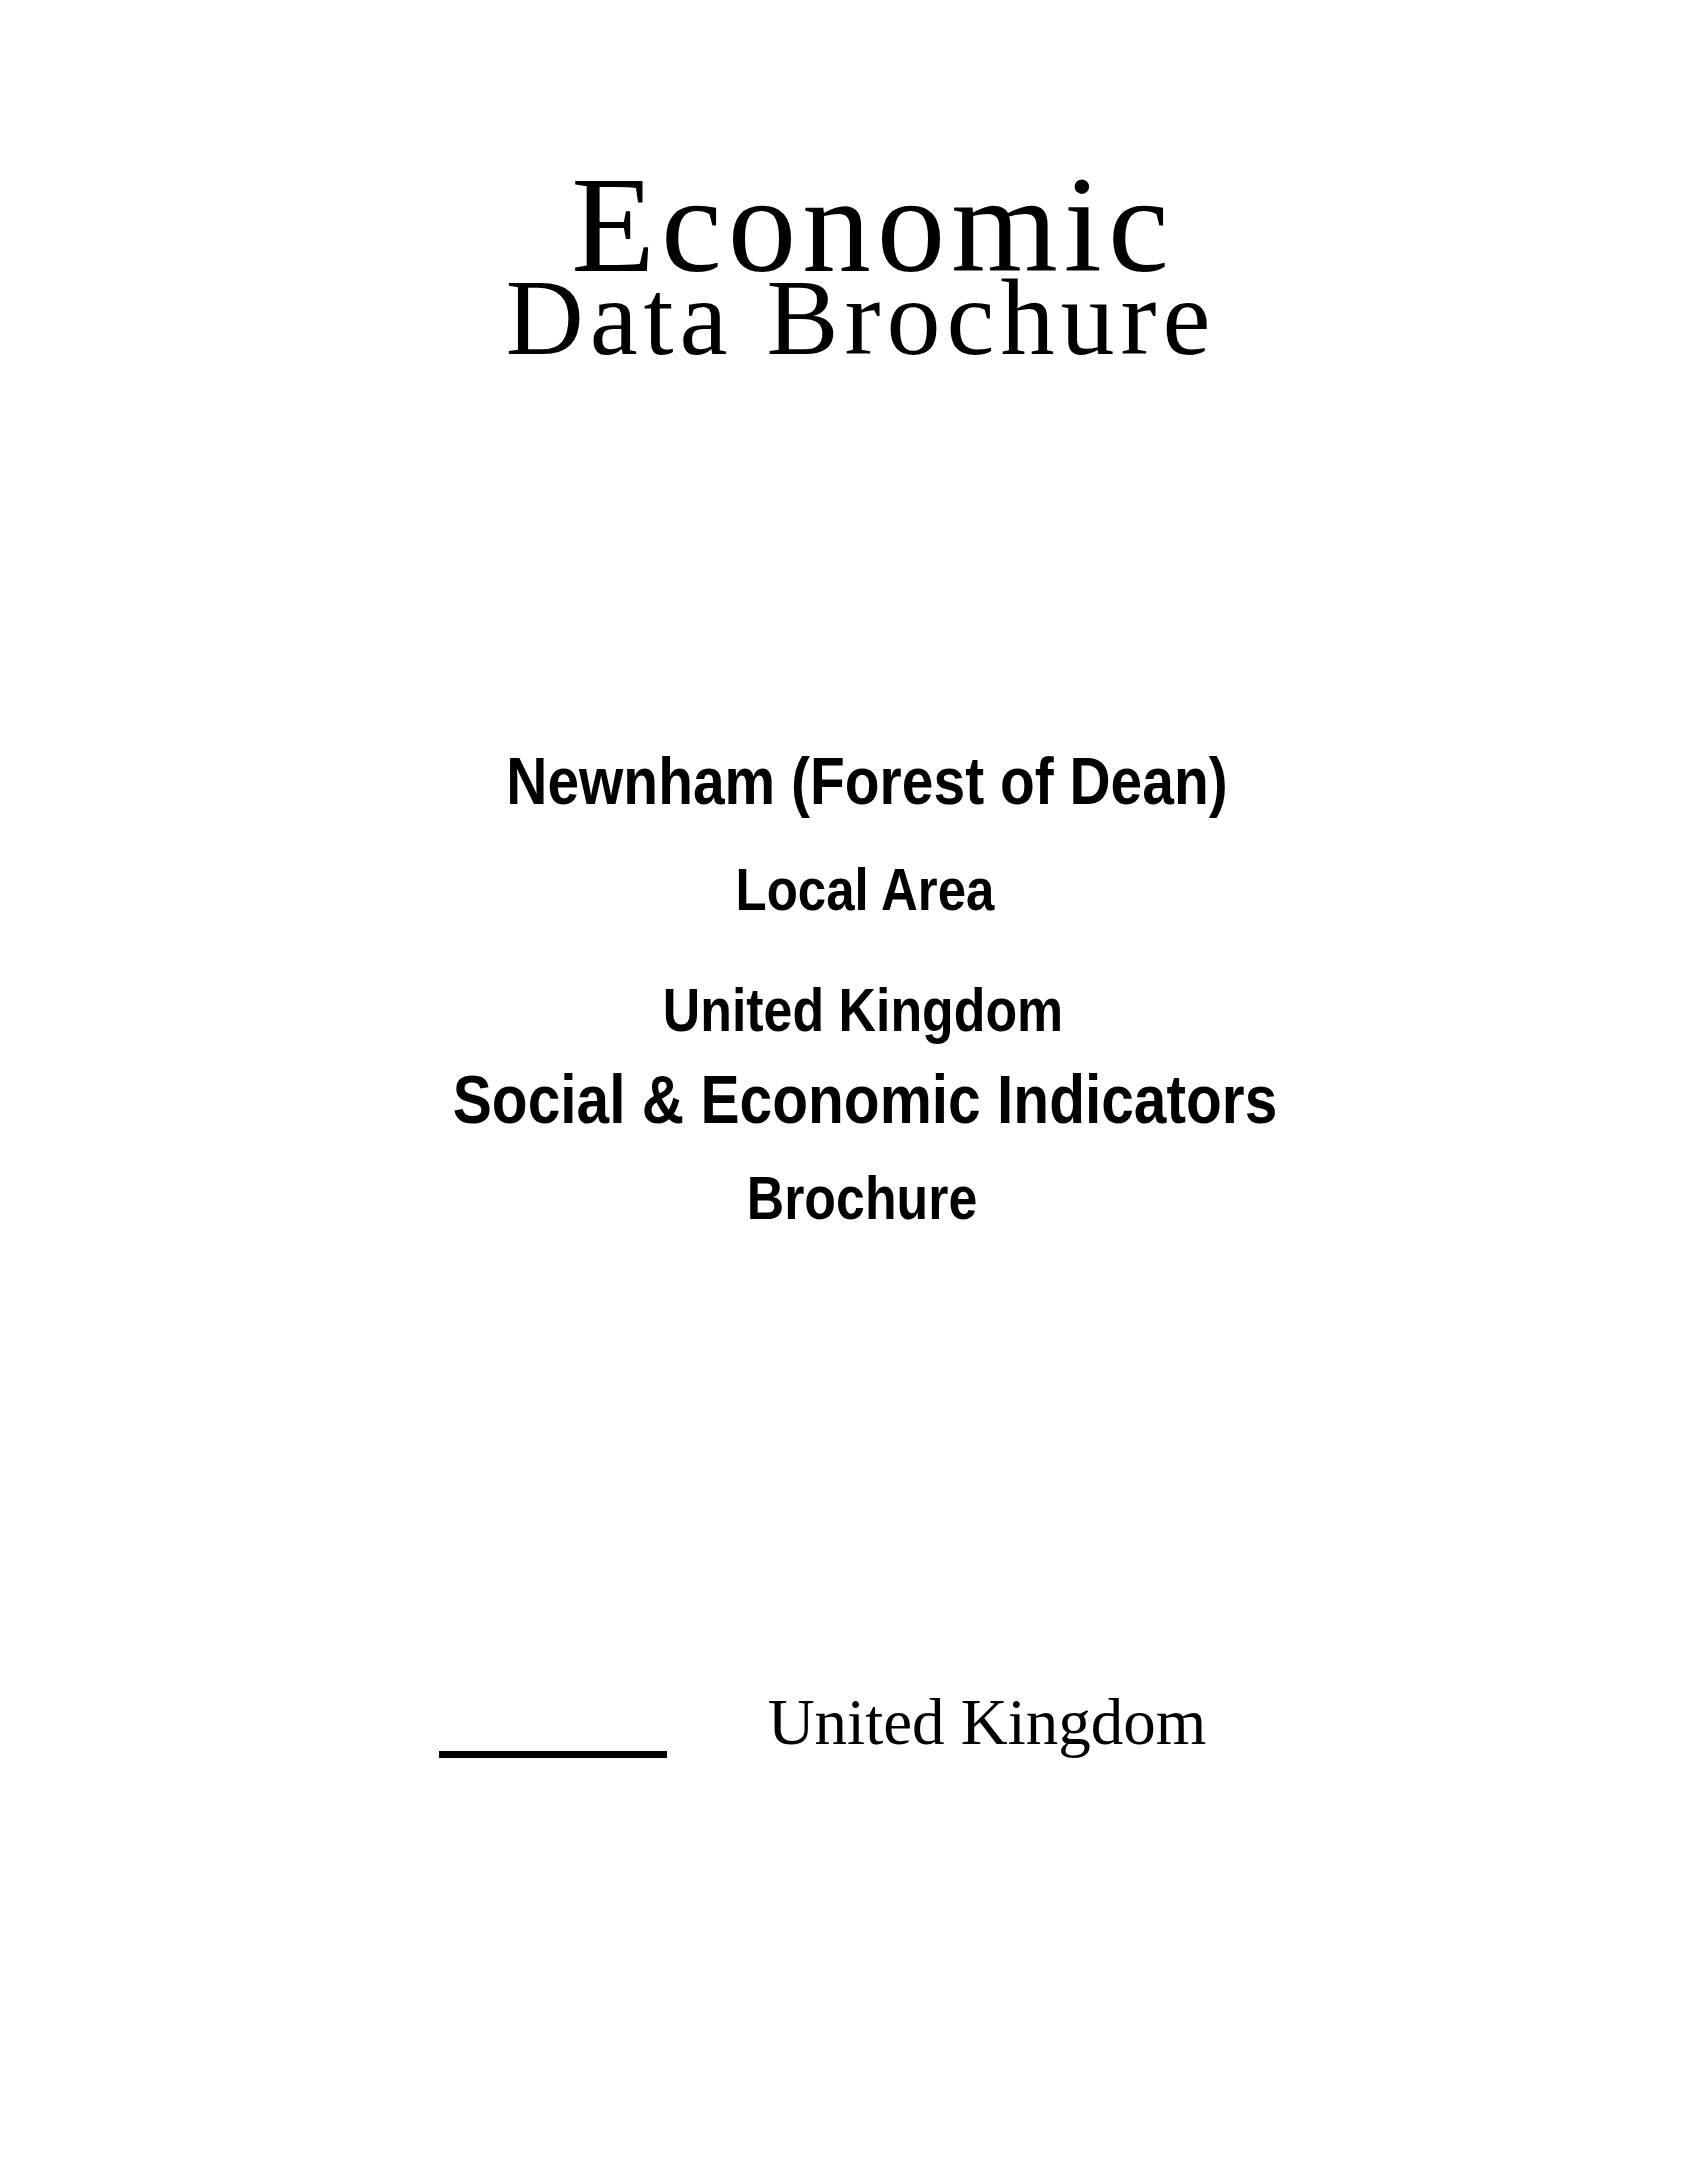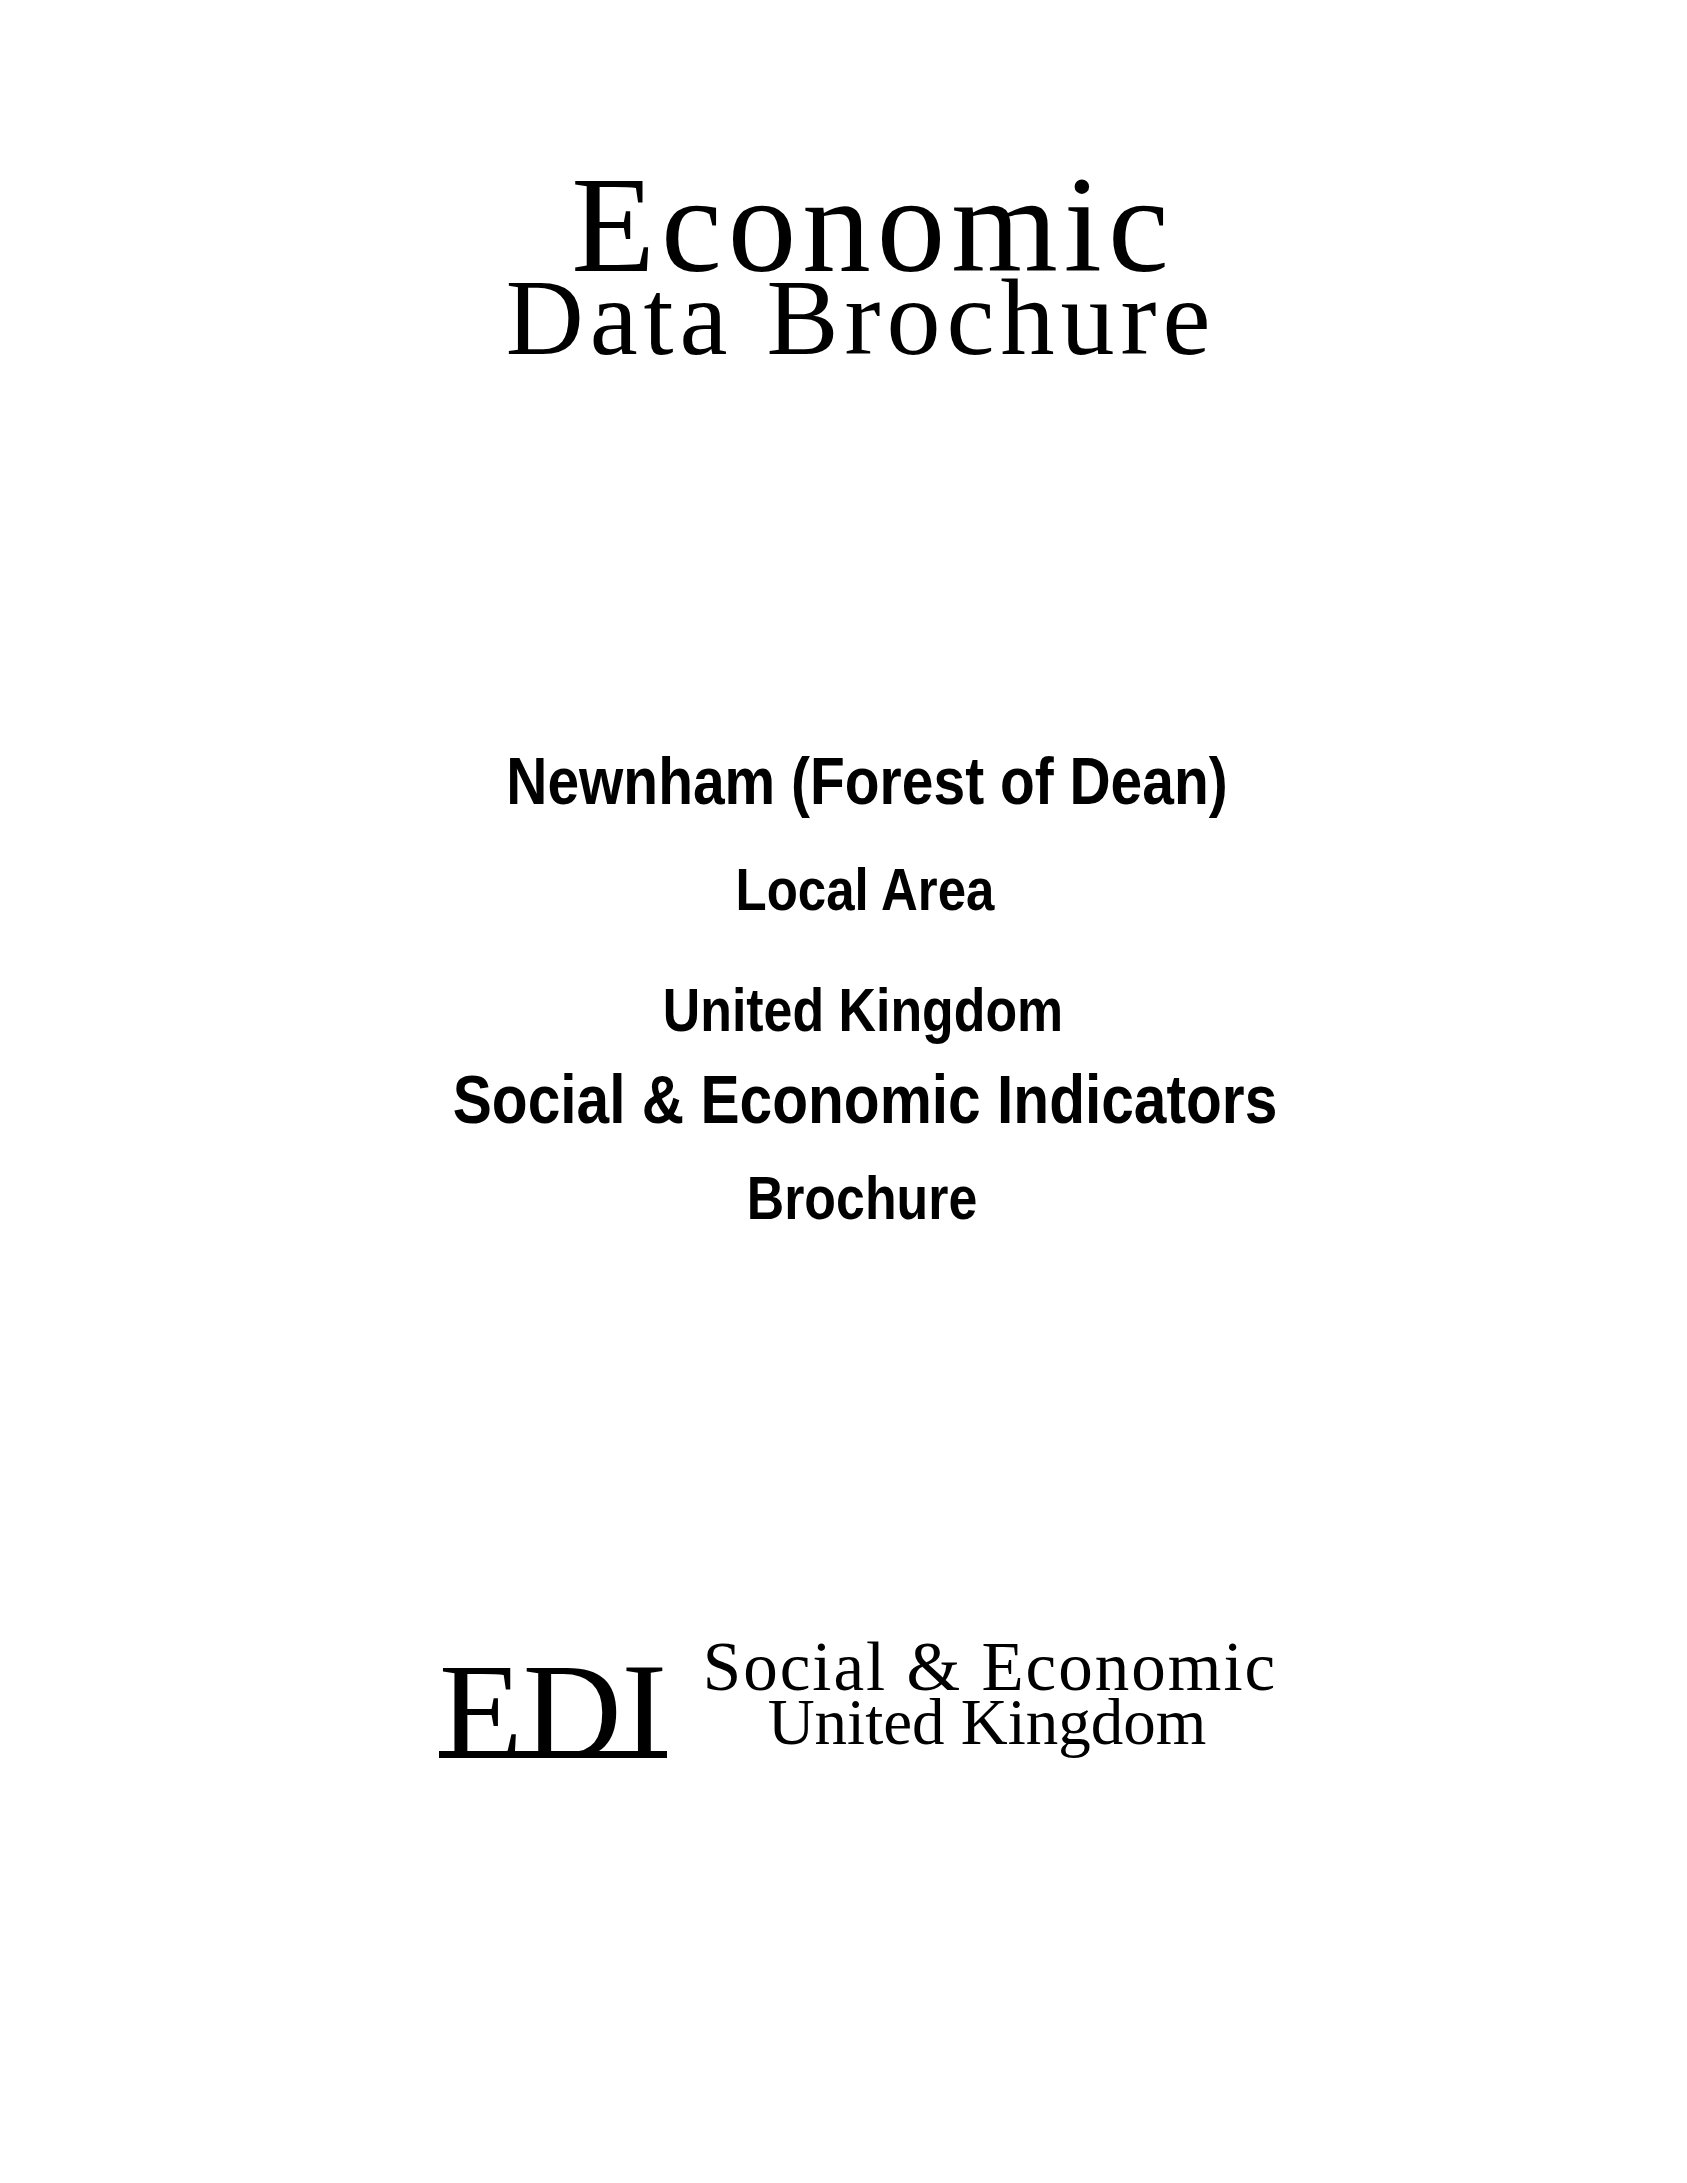--- a/index.html
+++ b/index.html
@@ -113,19 +113,17 @@
 
   <div class="abs logo-line1">Economic</div>
   <div class="abs logo-line2">Data Brochure</div>
 
   <div class="abs cover-line cover-area">Newnham (Forest of Dean)</div>
   <div class="abs cover-line cover-level">Local Area</div>
   <div class="abs cover-line cover-country">United Kingdom</div>
   <div class="abs cover-line cover-series">Social &amp; Economic Indicators</div>
   <div class="abs cover-line cover-doctype">Brochure</div>
 
-  <div class="abs edi-abbr">EDI</div>
   <div class="edi-rule"></div>
-  <div class="abs edi-tagline1">Social &amp; Economic</div>
   <div class="abs edi-tagline2">United Kingdom</div>
 
 </div>
 
 
 </body></html>

